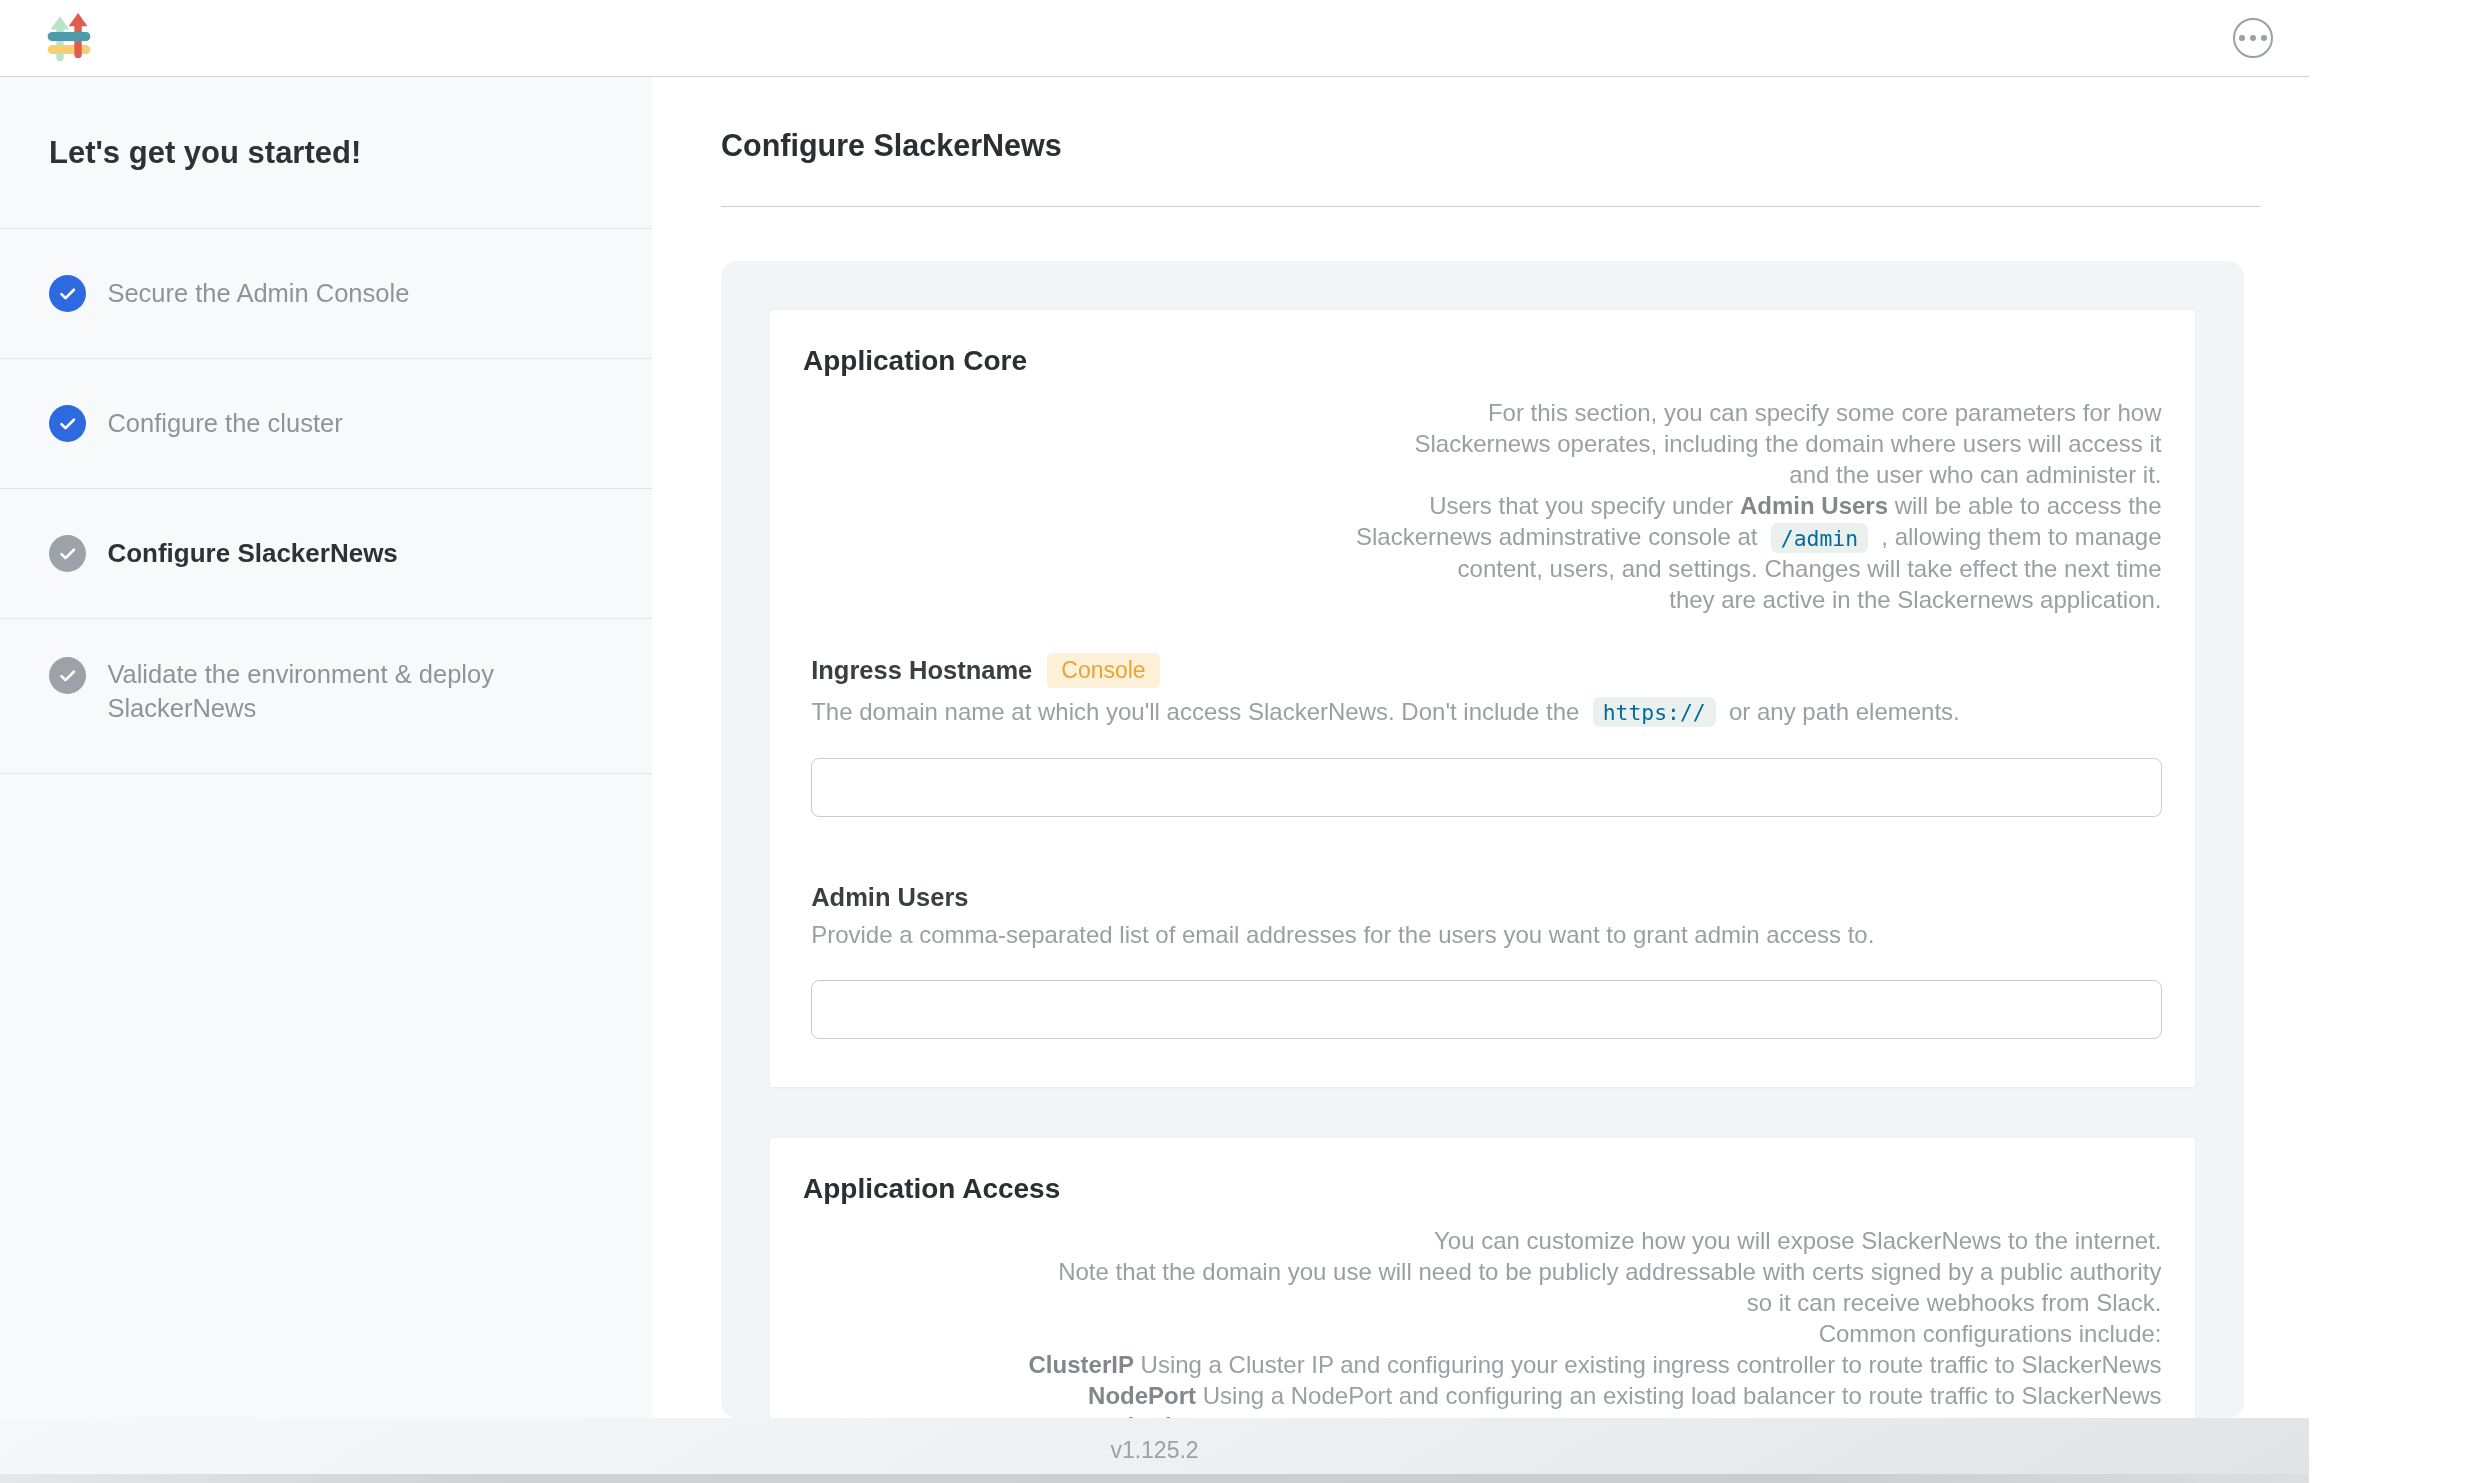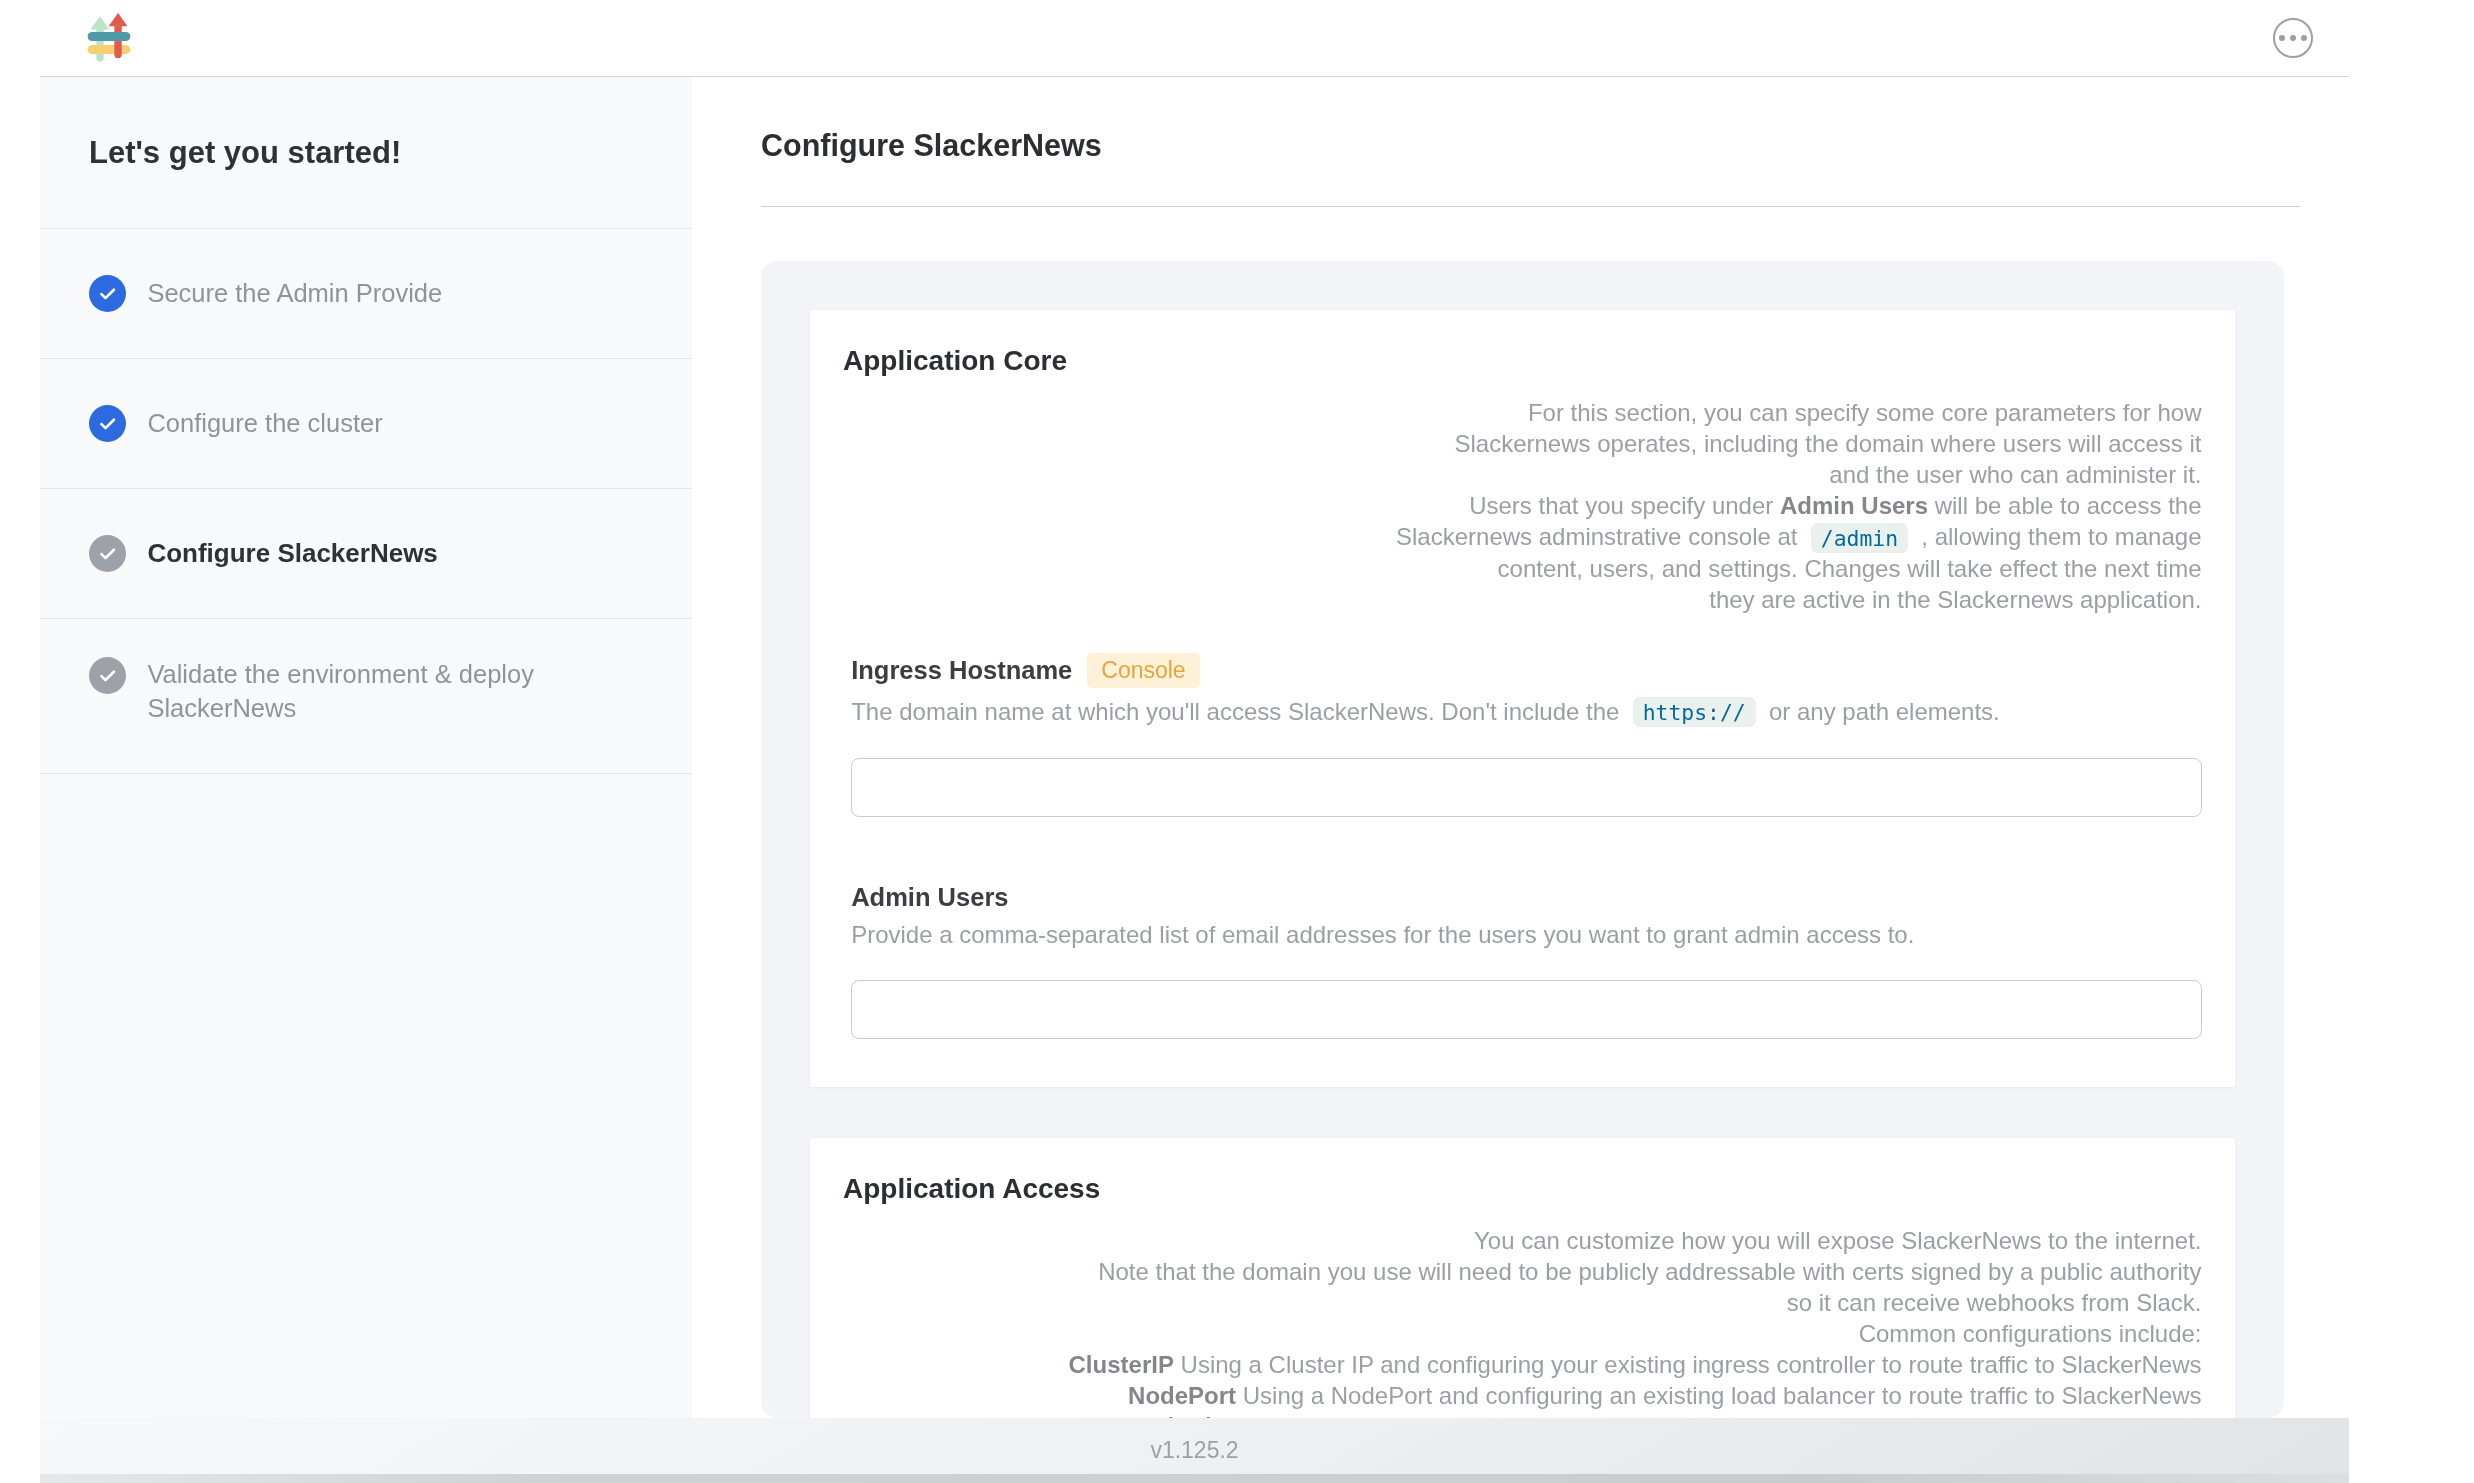--- a/index.html
+++ b/index.html
@@ -1,17 +1,17 @@
 <!DOCTYPE html>
 <html style="font-size:13px"><head>
 <meta charset="utf-8">
 <style>
   html,body { margin:0; padding:0; background:#ffffff; }
   body { font-family:"Liberation Sans","DejaVu Sans",sans-serif; -webkit-font-smoothing:antialiased; }
-  .page { position:relative; width:2309px; height:1484px; overflow:hidden; background:#ffffff;padding-left:40px; }
+  .page { position:relative; width:2309px; height:1484px; overflow:hidden; background:#ffffff; }
 
   
   .topbar { height:77px; background:#ffffff; border-bottom:1.6px solid #d2d3d5;
             display:flex; align-items:center; padding:0 36px 0 46px; box-sizing:border-box; }
   .logo-svg { width:46px; height:53px; display:block; }
   .topbar-spacer { flex:1; }
   .menu-btn { width:40px; height:40px; border-radius:50%; border:2.5px solid #9aa0a6; background:transparent;
               display:flex; align-items:center; justify-content:center; gap:5px; cursor:pointer; padding:0; }
   .menu-btn .dot { width:5.8px; height:5.8px; border-radius:50%; background:#9aa0a6; }
 
@@ -97,21 +97,21 @@
 
     <aside class="sidebar">
       <div class="sidebar-heading">Let's get you started!</div>
 
       <div class="step complete">
         <span class="check-circle">
           <svg width="21.4" height="21.4" viewBox="0 0 24 24">
               <path d="M5 12.5l4.5 4.5L19 7.5" fill="none" stroke="#ffffff" stroke-width="3" stroke-linecap="round" stroke-linejoin="round"></path>
             </svg>
         </span>
-        <span class="step-label">Secure the Admin Provide</span>
+        <span class="step-label">Secure the Admin Console</span>
       </div>
 
       <div class="step complete">
         <span class="check-circle">
           <svg width="21.4" height="21.4" viewBox="0 0 24 24">
               <path d="M5 12.5l4.5 4.5L19 7.5" fill="none" stroke="#ffffff" stroke-width="3" stroke-linecap="round" stroke-linejoin="round"></path>
             </svg>
         </span>
         <span class="step-label">Configure the cluster</span>
       </div>

